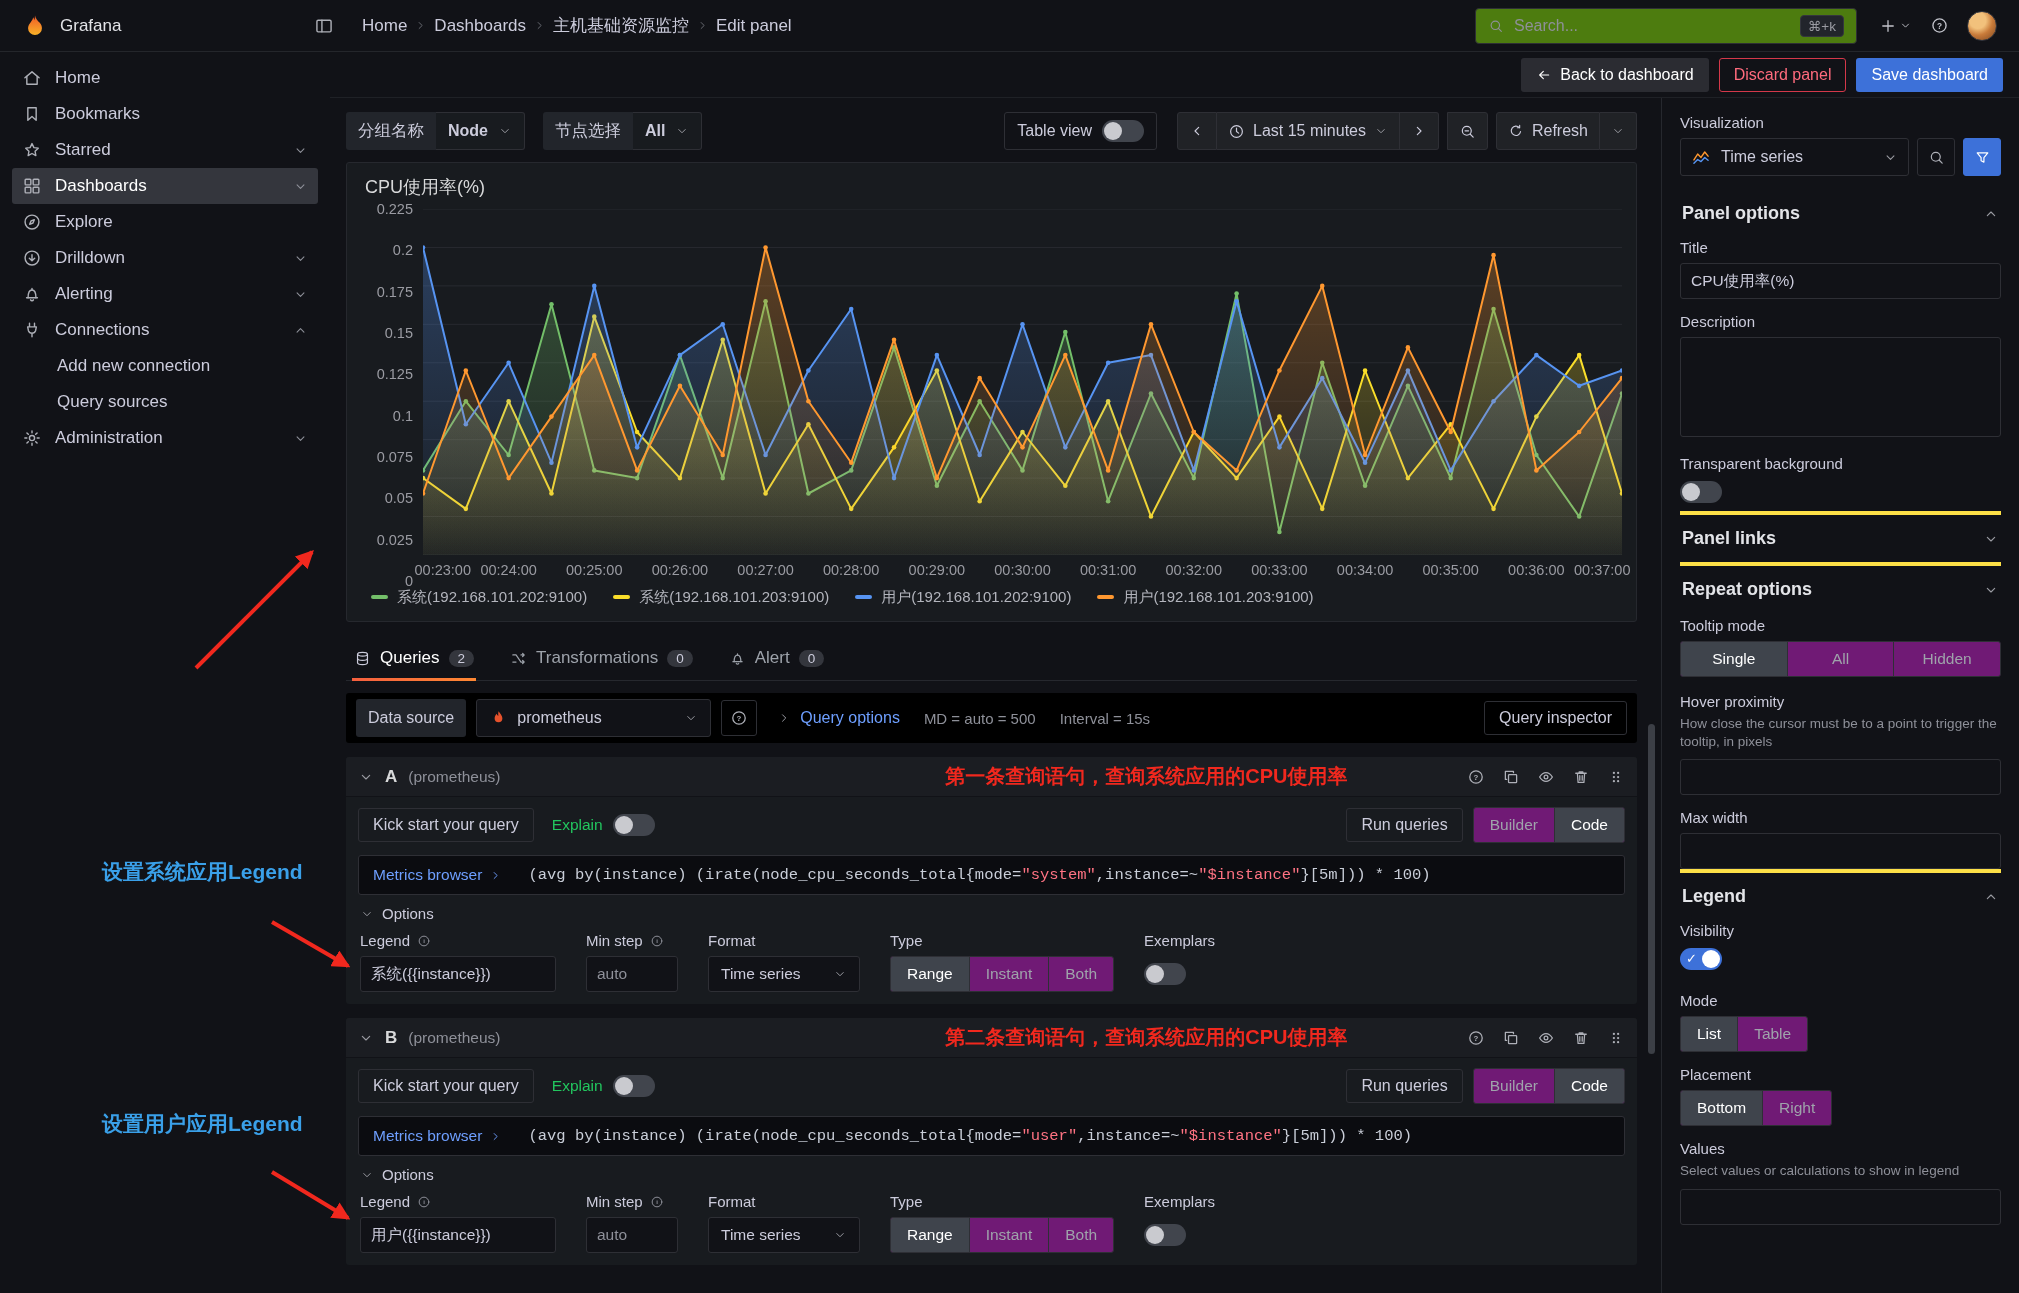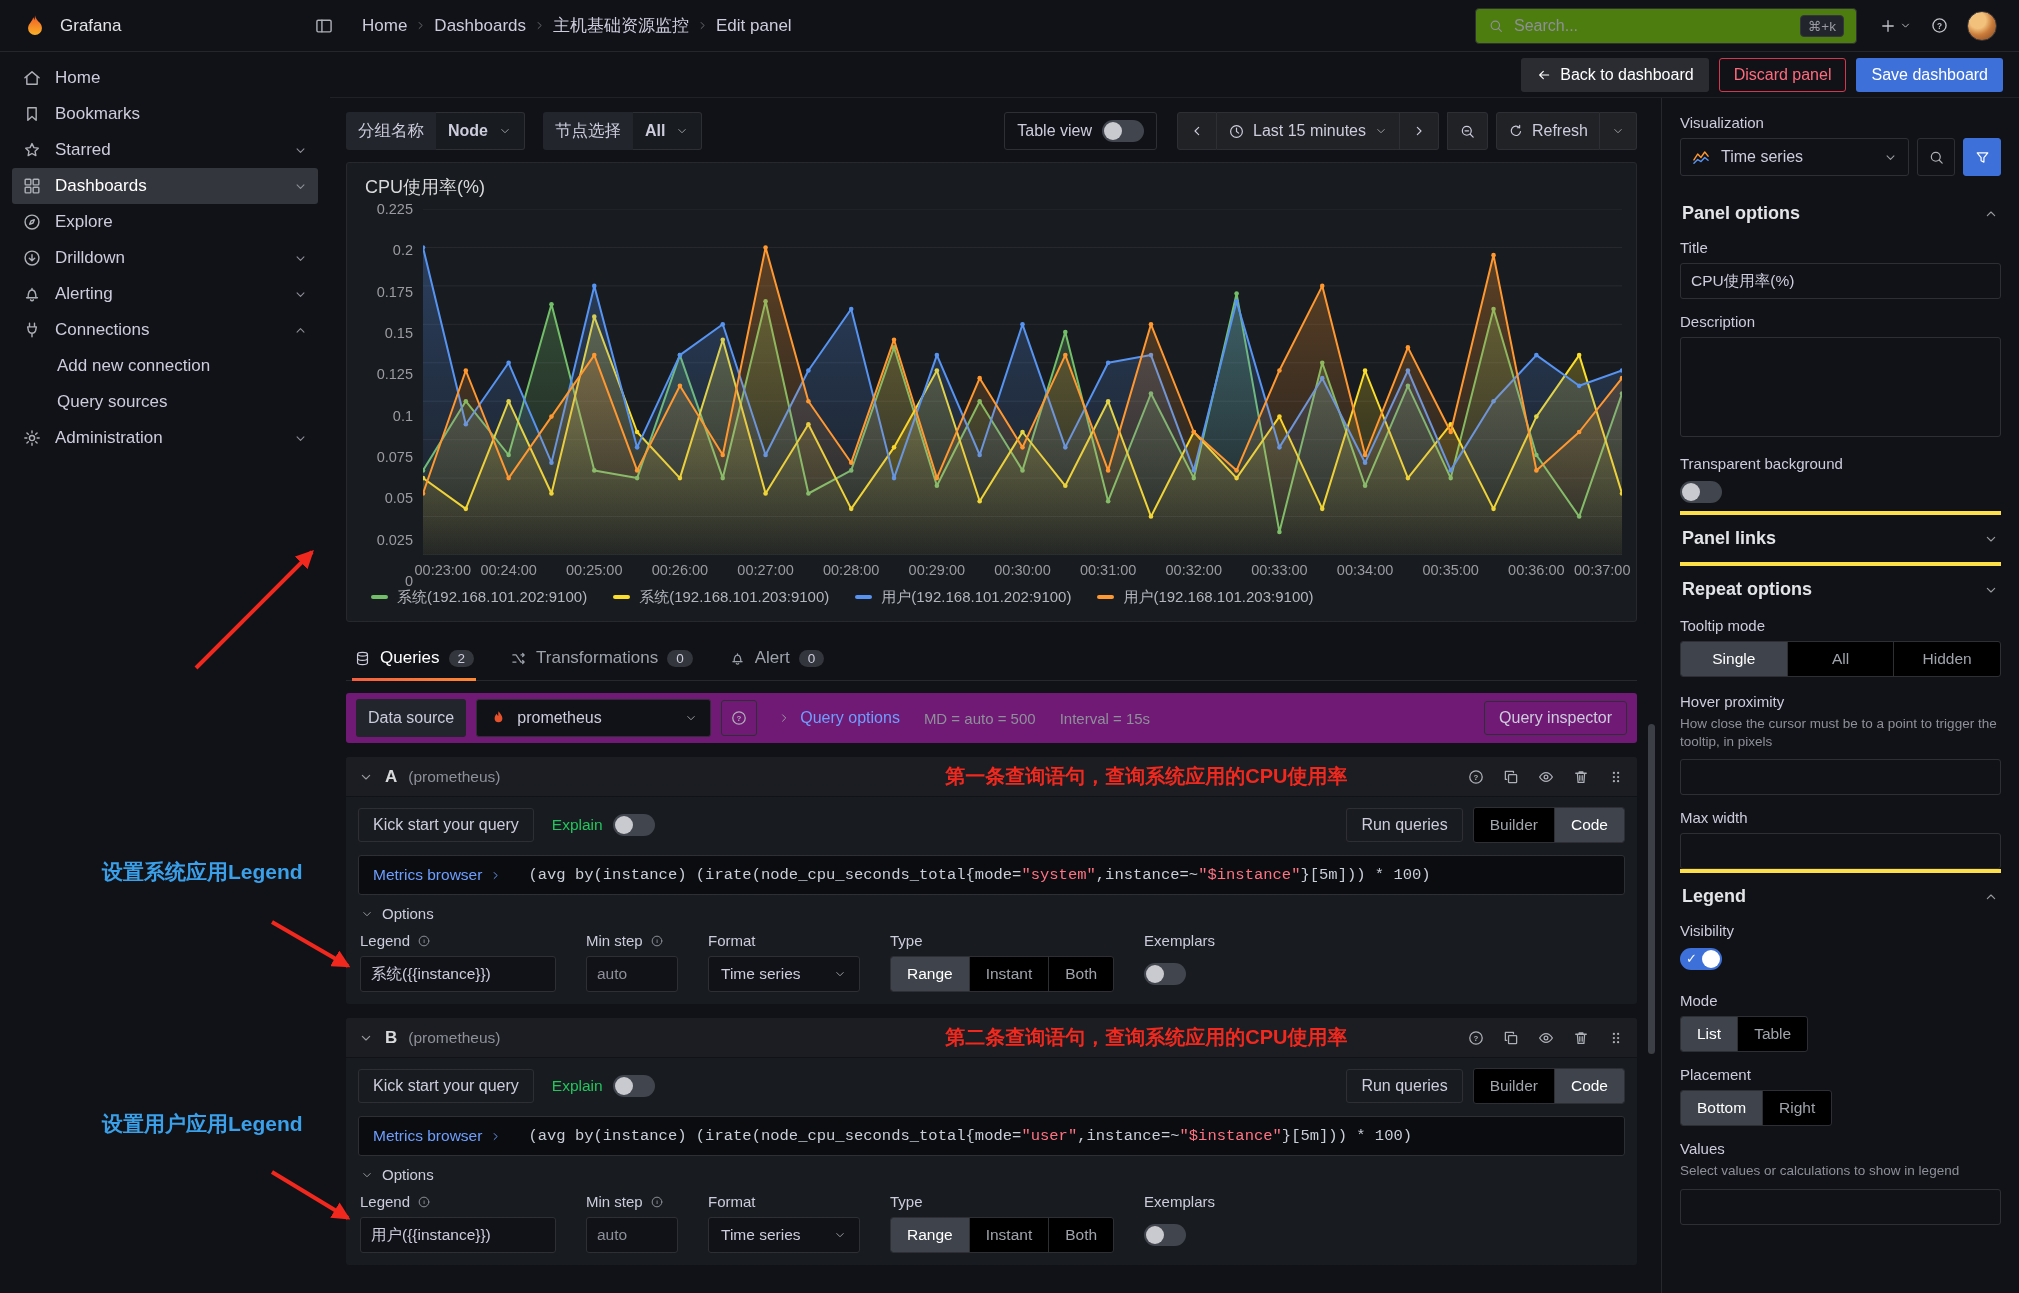--- a/index.html
+++ b/index.html
@@ -73,21 +73,21 @@
 .leg-item{display:flex;align-items:center;gap:9px;font-size:15px;color:#b3b5bd;cursor:pointer;white-space:nowrap}
 .leg-mark{width:17px;height:4px;border-radius:2px;flex:none}
 
 .tabsrow{display:flex;align-items:center;gap:32px;margin-top:16px;border-bottom:1px solid #26282e;padding:0 6px}
 .tab{display:flex;align-items:center;gap:9px;padding:10px 2px 12px;font-size:17px;color:#9da2aa;position:relative;cursor:pointer}
 .tab .i{color:#9da2aa}
 .tab.active{color:#fff}.tab.active .i{color:#ccccdc}
 .tab.active::after{content:"";position:absolute;left:0;right:0;bottom:-1px;height:3px;background:linear-gradient(90deg,#f55f3e,#ff8833)}
 .badge{background:#34363d;border-radius:11px;padding:1px 9px;font-size:13.5px;color:#ccccdc}
 
-.dsrow{display:flex;align-items:center;margin-top:12px;background:#701a75;border-radius:3px;padding:6px 10px;gap:10px}
+.dsrow{display:flex;align-items:center;margin-top:12px;background:#000000;border-radius:3px;padding:6px 10px;gap:10px}
 .inline-label{height:38px;display:flex;align-items:center;padding:0 12px;background:#22252b;border-radius:3px;font-size:16px}
 .ds-picker{height:38px;display:flex;align-items:center;gap:9px;padding:0 12px;background:#111217;border:1px solid #2e2f35;border-radius:3px;min-width:235px;cursor:pointer}
 .ds-picker .chev{margin-left:auto}
 .icon-btn{width:36px;height:36px;border:1px solid #2e2f35;border-radius:3px;display:flex;align-items:center;justify-content:center;color:#aeb0b8;cursor:pointer}
 .qopts{display:flex;align-items:center;gap:9px;margin-left:10px;cursor:pointer}
 .qo-label{color:#6e9fff;font-size:16px}
 .qo-summary{color:#8e9099;font-size:15px;margin-left:14px;white-space:nowrap}
 .dsrow .spacer{flex:1}
 
 .qcard{margin-top:14px;background:#181b1f;border-radius:3px}
@@ -107,21 +107,21 @@
 .optstoggle{display:flex;align-items:center;gap:8px;padding:10px 14px 2px;font-size:15px;color:#ccccdc;cursor:pointer}
 .opt-row{display:flex;align-items:flex-start;gap:30px;padding:8px 14px 12px}
 .opt-col{display:flex;flex-direction:column;gap:7px}
 .opt-label{display:flex;align-items:center;gap:7px;font-size:15px;color:#ccccdc}
 .opt-label .i{color:#8e9099}
 .text-input{height:36px;background:#111217;border:1px solid #2e2f35;border-radius:3px;color:#ccccdc;font-size:15.5px;padding:0 10px;outline:none;font-family:inherit}
 .text-input::placeholder{color:#8e9099}
 .select{height:36px;display:flex;align-items:center;gap:10px;padding:0 12px;background:#111217;border:1px solid #2e2f35;border-radius:3px;font-size:15.5px;cursor:pointer}
 .select .chev{margin-left:auto}
 
-.seg{display:inline-flex;border:1px solid #2e2f35;border-radius:3px;overflow:hidden;background:#000000;height:36px}
+.seg{display:inline-flex;border:1px solid #2e2f35;border-radius:3px;overflow:hidden;background:#701a75;height:36px}
 .seg-item{display:flex;align-items:center;justify-content:center;padding:0 16px;font-size:15.5px;color:#9fa3ab;border-right:1px solid #2e2f35;cursor:pointer;white-space:nowrap}
 .seg-item:last-child{border-right:none}
 .seg-item.active{background:#3f444c;color:#fff}
 .seg.full{display:flex;width:100%}
 .seg.full .seg-item{flex:1}
 
 .toggle{width:42px;height:22px;border-radius:12px;background:#41454d;position:relative;flex:none;cursor:pointer;display:inline-block}
 .toggle .knob{position:absolute;top:2px;left:2px;width:18px;height:18px;border-radius:50%;background:#c9cacf}
 .toggle.on{background:#3d71d9}
 .toggle.on .knob{left:22px;background:#fff}

